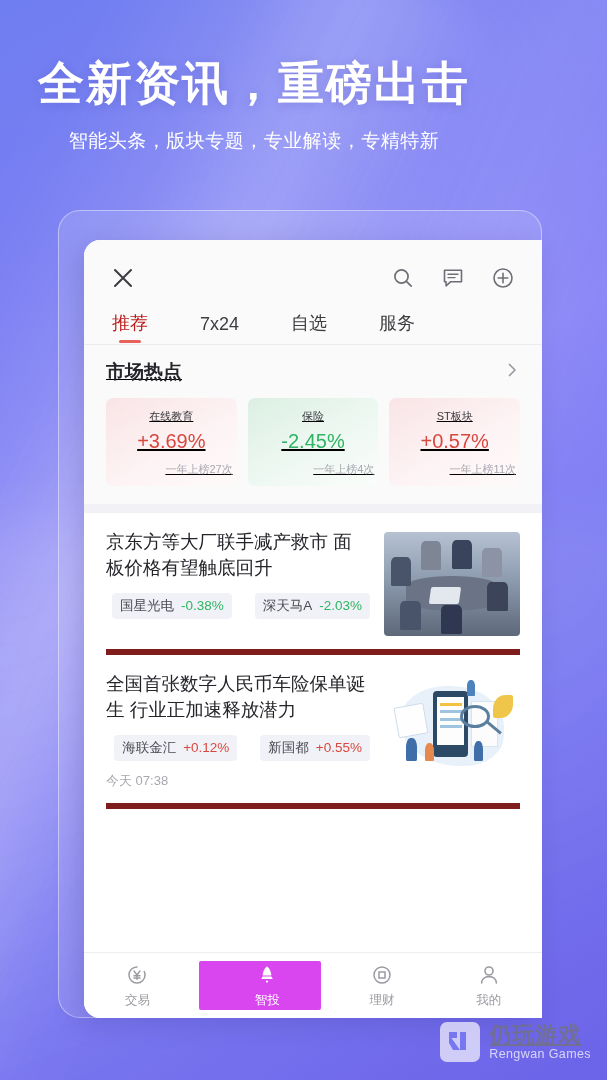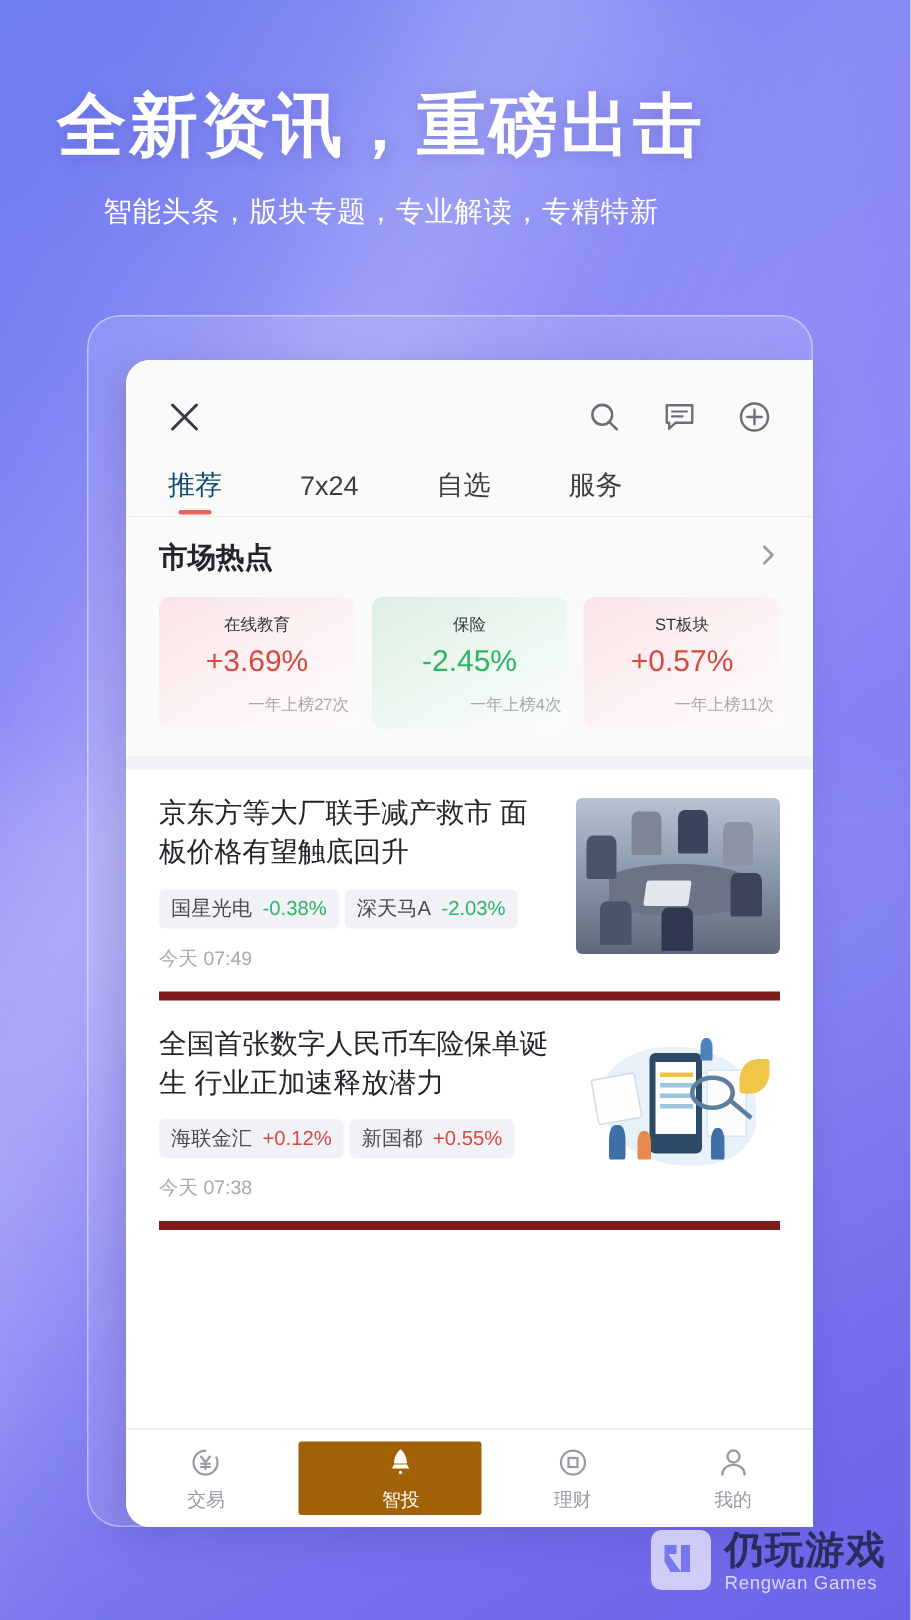--- a/index.html
+++ b/index.html
@@ -82,30 +82,30 @@
   .header-icons { display: flex; align-items: center; gap: 16px; }
 
   .tabs { display: flex; align-items: flex-end; height: 44px; padding-top: 6px; }
   .tab {
     position: relative;
     font-size: 18px; color: #3d3d42;
     padding: 0 0 9px 0; margin-right: 52px;
     white-space: nowrap;
   }
   .tab:first-child { margin-left: 6px; }
-  .tab.active { color: #0c4a6e; font-weight: 500; }
+  .tab.active { color: #b91c1c; font-weight: 500; }
   .tab.active::after {
     content: ""; position: absolute; left: 50%; bottom: 1px;
     transform: translateX(-50%);
     width: 22px; height: 3px; border-radius: 2px; background: #e8615a;
   }
   .header-rule { height: 1px; background: #ececf0; }
 
   
-  .hotspot { background: #fafafa; padding: 14px 22px 18px 22px; }
+  .hotspot { background: #fafafa; padding: 14px 22px 18px 22px; text-decoration: underline; }
   .hotspot-head { display: flex; align-items: center; justify-content: space-between; }
   .hotspot-title { font-size: 19px; font-weight: bold; color: #24242a; }
   .chev { color: #9a9aa2; }
   .hotspot-cards { display: flex; gap: 11px; margin-top: 13px; }
   .hs-card {
     flex: 1; border-radius: 7px; padding: 11px 4px 9px 4px;
     text-align: center;
   }
   .hs-card.up   { background: linear-gradient(150deg, #f9e4e6 0%, #fdf3f4 55%, #fefafa 100%); }
   .hs-card.down { background: linear-gradient(150deg, #dcefe3 0%, #eef8f2 55%, #fafdfb 100%); }
@@ -115,21 +115,21 @@
   .hs-pct.down { color: #2fb463; }
   .hs-note  { font-size: 11px; color: #a8a8b0; margin-top: 9px; text-align: right; }
 
   .section-gap { height: 9px; background: #f2f2f6; }
 
   
   .news-list { flex: 1; background: #ffffff; padding: 0 22px; }
   .news-item { display: flex; gap: 14px; padding: 16px 0 13px 0; border-bottom: 6px solid #7f1d1d; }
   .news-main { flex: 1; min-width: 0; display: flex; flex-direction: column; }
   .news-title { font-size: 18.5px; line-height: 1.42; color: #24242a; }
-  .news-tags { display: flex; gap: 4px; margin-top: 11px; }
+  .news-tags { display: flex; gap: 23px; margin-top: 11px; justify-content: flex-end; }
   .news-tag {
     background: #f1f2f7; border-radius: 4px;
     padding: 4px 8px; font-size: 13.5px; color: #4a4a52;
     white-space: nowrap;
   }
   .news-tag .pct { margin-left: 7px; }
   .news-tag .pct.up   { color: #d9483f; }
   .news-tag .pct.down { color: #2fb463; }
   .news-time { font-size: 13px; color: #a8a8b0; margin-top: 11px; }
   .news-thumb {
@@ -209,38 +209,38 @@
   .bottom-nav {
     display: flex; align-items: stretch;
     height: 66px; background: #ffffff; border-top: 1px solid #eeeef2;
   }
   .nav-item {
     flex: 1; display: flex; flex-direction: column;
     align-items: center; justify-content: center; gap: 5px;
     color: #9a9aa2; font-size: 12.5px;
   }
   .nav-item.active {
-    background: #a16207; color: #ffffff;
+    background: #d946ef; color: #ffffff;
     margin: 8px 8px; border-radius: 2px; padding-left: 15px;
   }
   .nav-ico { width: 24px; height: 24px; display: flex; align-items: center; justify-content: center; }
 
   
   .watermark {
     position: absolute; right: 16px; bottom: 18px;
     display: flex; align-items: center; gap: 9px;
     opacity: .72;
   }
   .wm-mark {
     width: 40px; height: 40px; border-radius: 7px;
     background: rgba(255,255,255,.92);
     display: flex; align-items: center; justify-content: center;
   }
   .wm-text { display: flex; flex-direction: column; line-height: 1.12; }
-  .wm-cn { font-size: 26px; font-weight: bold; color: #0f172a; letter-spacing: 1px; }
+  .wm-cn { font-size: 22px; font-weight: bold; color: #737373; letter-spacing: 1px; text-decoration: underline; }
   .wm-en { font-size: 12.5px; color: #ffffff; letter-spacing: .4px; }
 </style>
 </head>
 <body>
 
 <div class="streak streak-a"></div>
 <div class="streak streak-b"></div>
 <div class="streak streak-c"></div>
 <div class="streak streak-d"></div>
 
@@ -327,21 +327,20 @@
       <div class="news-main">
         <div class="news-title">京东方等大厂联手减产救市 面板价格有望触底回升</div>
         <div class="news-tags">
           <div class="news-tag">
             <span>国星光电</span><span class="pct down">-0.38%</span>
           </div>
           <div class="news-tag">
             <span>深天马A</span><span class="pct down">-2.03%</span>
           </div>
         </div>
-        <div class="news-time">今天 07:49</div>
       </div>
       <div class="news-thumb thumb-meeting">
         <div class="tbl"></div>
         <div class="pr p1"></div>
           <div class="pr p2"></div>
           <div class="pr p3"></div>
         <div class="pr p4"></div>
           <div class="pr p5"></div>
           <div class="pr p6"></div>
           <div class="pr p7"></div>

